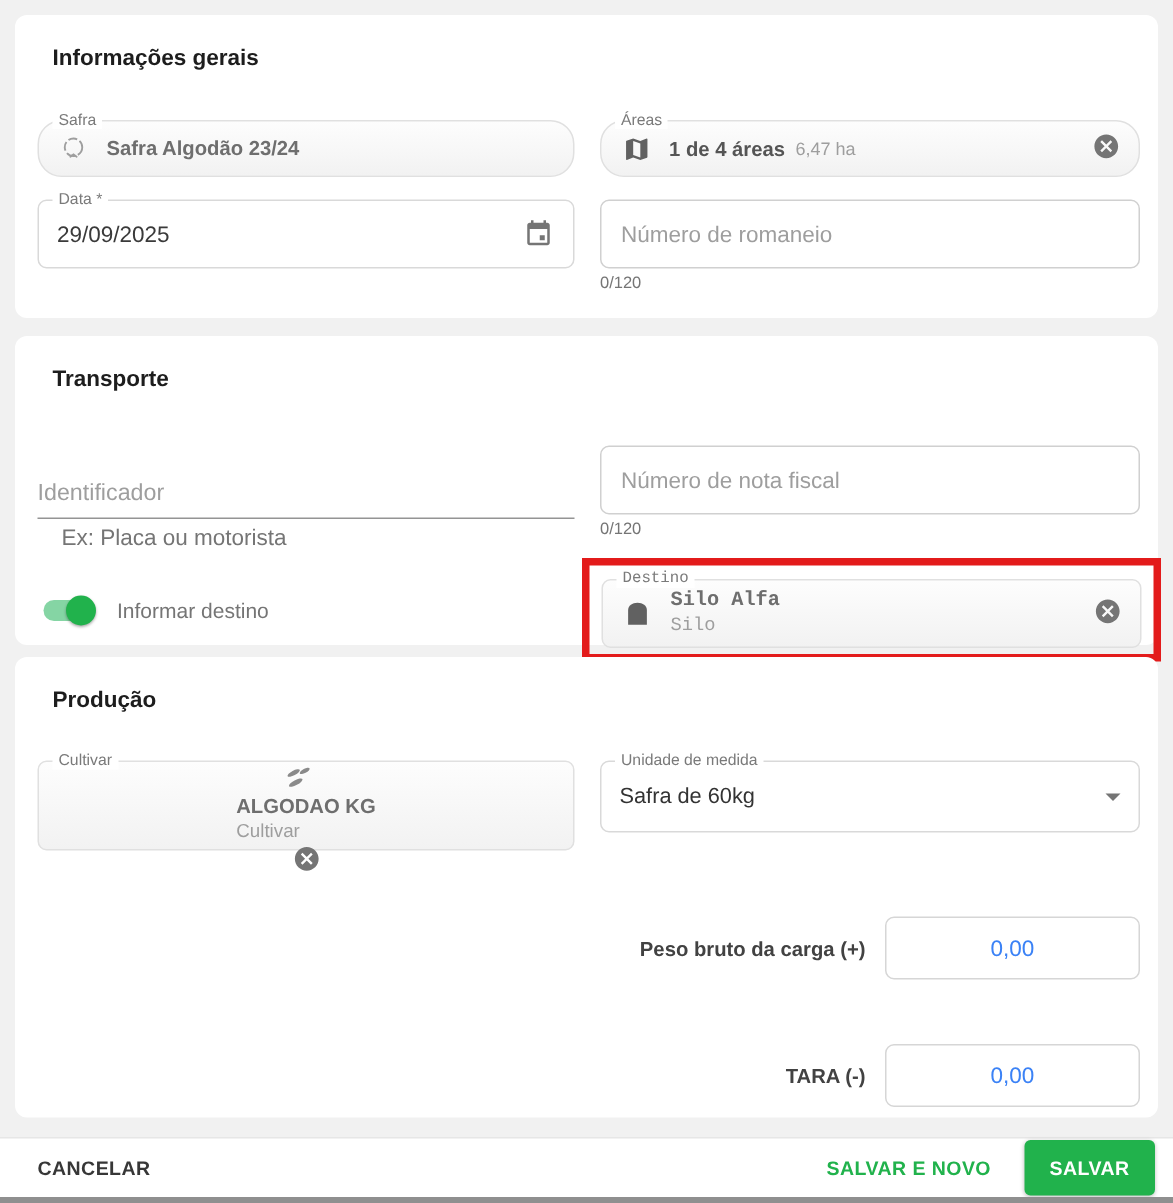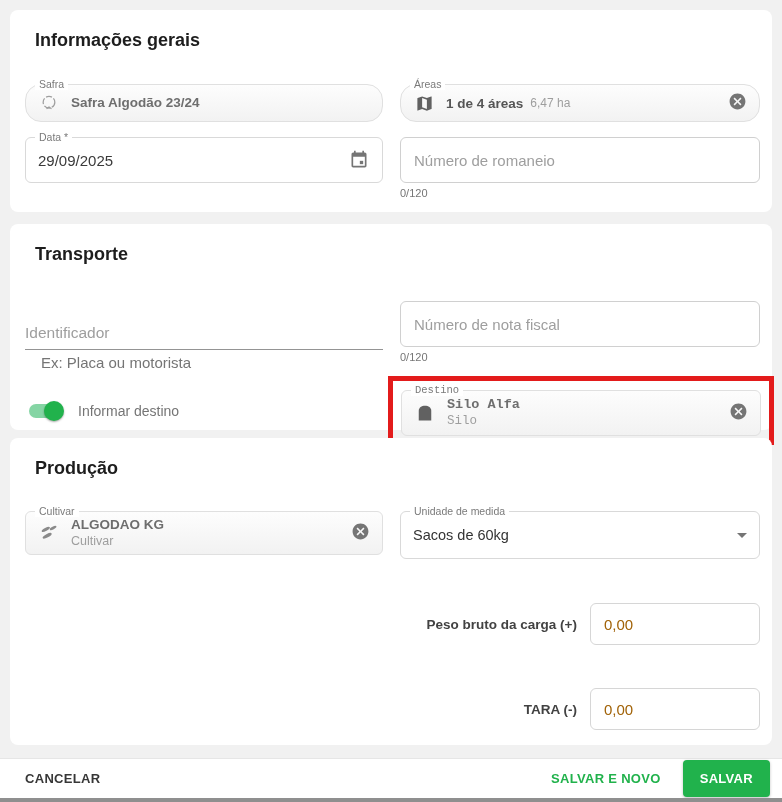--- a/index.html
+++ b/index.html
@@ -5,35 +5,35 @@
   * { margin:0; padding:0; box-sizing:border-box; }
   html,body { width:782px; height:802px; }
   body { font-family:"Liberation Sans", sans-serif; background:#f1f1f1; overflow:hidden; }
   .page { width:782px; height:802px; display:flex; flex-direction:column; }
 
   .card { background:#ffffff; border-radius:8px; margin:0 10px; padding:14px 12px 0 15px; flex-shrink:0; }
   .card-general { height:202px; margin-top:10px; }
   .card-transporte { height:206px; margin-top:12px; }
   .card-producao { height:307px; margin-top:8px; }
 
-  h2.section-title { font-size:18px; font-weight:bold; color:#1d1d1d; margin:6px 0 0 10px; }
+  h2.section-title { font-size:15px; font-weight:bold; color:#1d1d1d; margin:6px 0 0 10px; }
   .card-general h2 { margin-bottom:33px; }
   .card-transporte h2 { margin-bottom:36px; }
   .card-producao h2 { margin-bottom:32px; }
 
   .grid2 { display:grid; grid-template-columns:358px 360px; column-gap:17px; }
   .card-general .grid2 { row-gap:15px; }
   .card-transporte .grid2 { row-gap:5px; }
 
   
   .nfield { position:relative; border:1px solid #d9d9d9; border-radius:6px; display:flex; align-items:center; padding:0 12px; background:#fff; }
   .nfield > label { position:absolute; top:-7px; left:9px; font-size:10.5px; color:#7a7a7a; background:#fff; padding:0 4px; white-space:nowrap; }
   .picker { background:linear-gradient(180deg,#fdfdfd 0%,#f2f2f2 100%); border-color:#e0e0e0; }
   .h38 { height:38px;border-radius:16px; }
-  .h44 { height:44px; }
+  .h44 { height:60px;flex-direction:column; }
   .h46 { height:46px; }
   .h48 { height:48px; }
 
   .field-icon { display:flex; align-items:center; justify-content:center; width:22px; margin-right:11px; flex-shrink:0; }
   .picker-title { font-size:13.5px; font-weight:bold; color:#6e6e6e; line-height:1.25; }
   .picker-sub { font-size:12.5px; color:#9e9e9e; line-height:1.25; }
   .areas-value { font-size:13.5px; font-weight:bold; color:#555; }
   .areas-detail { font-size:12px; color:#9e9e9e; margin-left:7px; }
   .date-value { font-size:15px; color:#3a3a3a; }
   .spacer { flex:1; }
@@ -63,21 +63,21 @@
 
   .select-field { cursor:pointer; }
   .select-value { font-size:14.5px; color:#333; }
   .select-arrow { width:0; height:0; border-left:5px solid transparent; border-right:5px solid transparent; border-top:5px solid #757575; }
 
   .amount-row { display:flex; justify-content:flex-end; align-items:center; padding-right:0; }
   .amount-row.peso { margin-top:44px; }
   .amount-row.tara { margin-top:43px; }
   .amount-label { font-size:13.5px; font-weight:bold; color:#424242; margin-right:13px; }
   .amount-input { width:170px; height:42px; border:1px solid #d6d6d6; border-radius:6px; font-family:"Liberation Sans",sans-serif;
-                  font-size:15px; color:#a16207; text-align:left; padding:0 13px; outline:none; }
+                  font-size:15px; color:#3b82f6; text-align:center; padding:0 13px; outline:none; }
 
   .footer { margin-top:13px; height:40px; background:#fff; border-top:1px solid #e6e6e6; display:flex; align-items:center;
             padding:0 12px 0 25px; flex-shrink:0; }
   .btn-text { background:none; border:none; font-family:"Liberation Sans",sans-serif; font-size:13px; font-weight:bold;
               letter-spacing:.3px; cursor:pointer; }
   .btn-cancel { color:#373737; }
   .btn-save-new { color:#21b24c; margin-left:auto; margin-right:22px; }
   .btn-save { background:#21b24c; color:#fff; border:none; border-radius:4px; font-family:"Liberation Sans",sans-serif;
               font-size:13px; font-weight:bold; letter-spacing:.3px; padding:11px 17px; cursor:pointer; box-shadow:0 1px 3px rgba(0,0,0,.25); }
   .bottom-strip { height:4px; background:#8f8f8f; margin-top:auto; }
@@ -199,21 +199,21 @@
         <button class="clear-btn">
           <span>
             <svg viewBox="0 0 24 24" width="19" height="19" fill="#757575">
               <path d="M12 2C6.47 2 2 6.47 2 12s4.47 10 10 10 10-4.47 10-10S17.53 2 12 2zm5 13.59L15.59 17 12 13.41 8.41 17 7 15.59 10.59 12 7 8.41 8.41 7 12 10.59 15.59 7 17 8.41 13.41 12 17 15.59z"></path>
             </svg>
           </span>
         </button>
       </div>
       <div class="nfield h48 select-field">
         <label>Unidade de medida</label>
-        <span class="select-value">Sacos de 60kg</span>
+        <span class="select-value">Safra de 60kg</span>
         <span class="spacer"></span>
         <span class="select-arrow"></span>
       </div>
     </div>
     <div class="amount-row peso">
       <span class="amount-label">Peso bruto da carga (+)</span>
       <input class="amount-input" type="text" value="0,00" style="">
     </div>
     <div class="amount-row tara">
       <span class="amount-label">TARA (-)</span>

